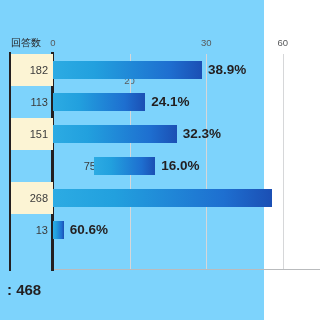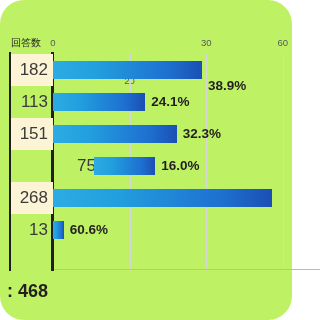--- a/index.html
+++ b/index.html
@@ -10,24 +10,23 @@
   body {
     width: 320px;
     height: 320px;
     overflow: hidden;
     font-family: "Liberation Sans", "DejaVu Sans", sans-serif;
     -webkit-font-smoothing: antialiased;
   }
 
   #chart-root {
     position: relative;
-    width: 292px;
+    width: 264px;
     height: 320px;
-    background: #bef264;
-    border-radius: 24px;
+    background: #7dd3fc;
   }
 
   
   .axis-header {
     position: absolute;
     left: 0;
     top: 36px;
     width: 320px;
     height: 16px;
   }
@@ -94,21 +93,21 @@
   .count-cell {
     position: absolute;
     left: 0;
     width: 42px;
     height: 32px;
     display: flex;
     align-items: center;
     justify-content: flex-end;
     box-sizing: border-box;
     padding-right: 5px;
-    font-size: 17px;
+    font-size: 11px;
     color: #3b3b3b;
   }
   .count-cell.shade { background: #fcf4d4; }
 
   
   .bars-layer {
     position: absolute;
     left: 53px;
     top: 54px;
     width: 267px;
@@ -136,21 +135,21 @@
     font-weight: bold;
     color: #231f20;
     white-space: nowrap;
   }
 
   
   .footer-note {
     position: absolute;
     left: 7px;
     top: 281px;
-    font-size: 18px;
+    font-size: 15px;
     font-weight: bold;
     color: #231f20;
     white-space: nowrap;
   }
 </style>
 </head>
 <body>
 
 <div id="chart-root">
 
@@ -176,21 +175,21 @@
     <div class="count-cell" id="count-1" style="top: 32px;">113</div>
     <div class="count-cell shade" id="count-2" style="top: 64px;">151</div>
     <div class="count-cell" id="count-3" style="top: 96px; margin-left: 48px;">75</div>
     <div class="count-cell shade" id="count-4" style="top: 128px;">268</div>
     <div class="count-cell" id="count-5" style="top: 160px;">13</div>
   </div>
 
   <div class="bars-layer" id="bars-layer">
     <div class="bar-row" id="row-0" style="top: 0px;">
       <div class="bar" id="bar-0" style="width: 148.987px;"></div>
-      <div class="bar-value" id="barval-0" style="left: 154.987px; margin-top: 16px;">38.9%</div>
+      <div class="bar-value" id="barval-0" style="left: 154.987px;">38.9%</div>
     </div>
     <div class="bar-row" id="row-1" style="top: 32px;">
       <div class="bar" id="bar-1" style="width: 92.303px;"></div>
       <div class="bar-value" id="barval-1" style="left: 98.303px;">24.1%</div>
     </div>
     <div class="bar-row" id="row-2" style="top: 64px;">
       <div class="bar" id="bar-2" style="width: 123.709px;"></div>
       <div class="bar-value" id="barval-2" style="left: 129.709px;">32.3%</div>
     </div>
     <div class="bar-row" id="row-3" style="top: 96px; margin-left: 41px;">

